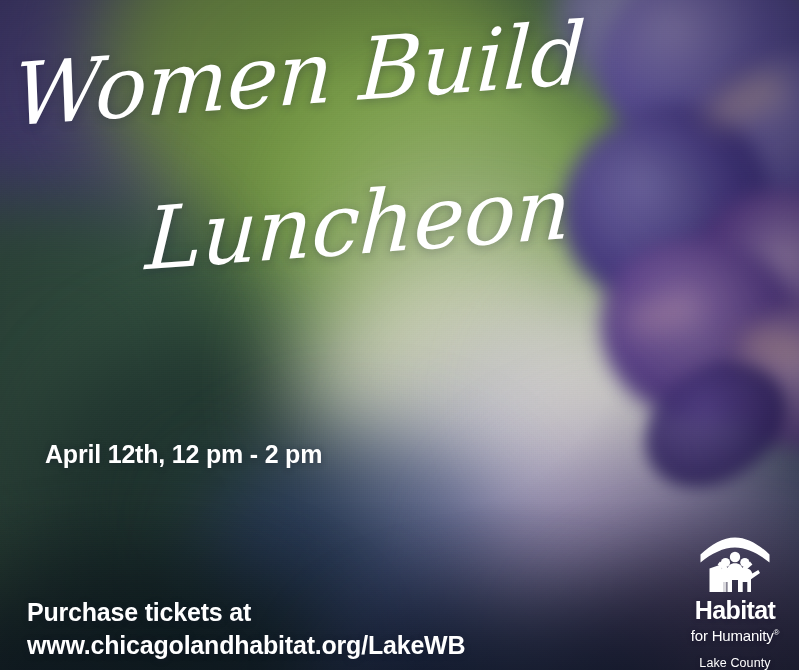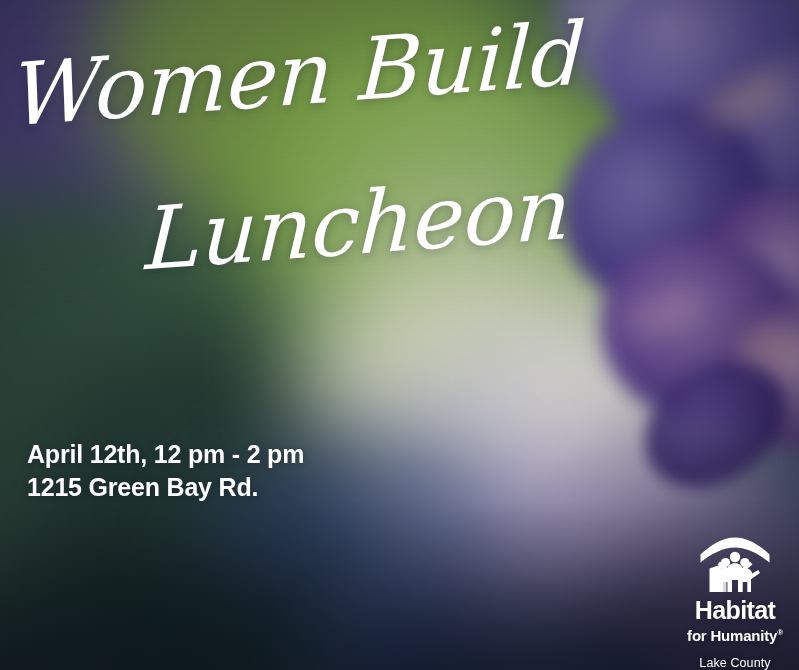--- a/index.html
+++ b/index.html
@@ -106,21 +106,21 @@
   }
   .headline-2{
     left:146px; top:196px;
     font-size:86px; line-height:1;
     transform:rotate(-4.2deg);
     transform-origin:left center;
   }
 
   .details{
     position:absolute;
-    left:27px; top:438px;
+    left:45px; top:438px;
     color:#ffffff;
     font-size:25px;
     font-weight:bold;
     line-height:33px;
     letter-spacing:-0.2px;
     text-shadow:0 1px 6px rgba(20,25,45,.45);
   }
   .details .line{display:block;white-space:nowrap;}
 
   .cta{
@@ -149,21 +149,21 @@
     display:block;
     font-size:25px;
     font-weight:bold;
     line-height:27px;
     letter-spacing:-0.6px;
     margin-top:3px;
   }
   .logo-sub{
     display:block;
     font-size:15px;
-    font-weight:bold;
+    font-weight:normal;
     line-height:16px;
     letter-spacing:-0.2px;
     margin-top:1px;
   }
   .logo-sub sup{font-size:8px;vertical-align:super;}
   .logo-affiliate{
     display:block;
     font-size:12.5px;
     font-weight:400;
     line-height:14px;
@@ -215,24 +215,25 @@
     <div class="headline headline-1">
       <span class="ink">Women Build</span>
     </div>
 
     <div class="headline headline-2">
       <span class="ink">Luncheon</span>
     </div>
 
     <div class="details">
       <span class="line">April 12th, 12 pm - 2 pm</span>
-      <span class="line">1215 Green Bay Rd.</span>
     </div>
 
     <div class="cta">
+      <span class="line">Purchase tickets at</span>
+      <span class="line">www.chicagolandhabitat.org/LakeWB</span>
     </div>
 
     <div class="logo">
 
       <svg class="logo-mark" width="76" height="58" viewBox="0 0 76 58" aria-hidden="true">
         <g fill="#ffffff">
 
           <path d="M38 1.5
                    C 26 1.5, 14 8.5, 3.5 18.5
                    L 3.5 26.5

